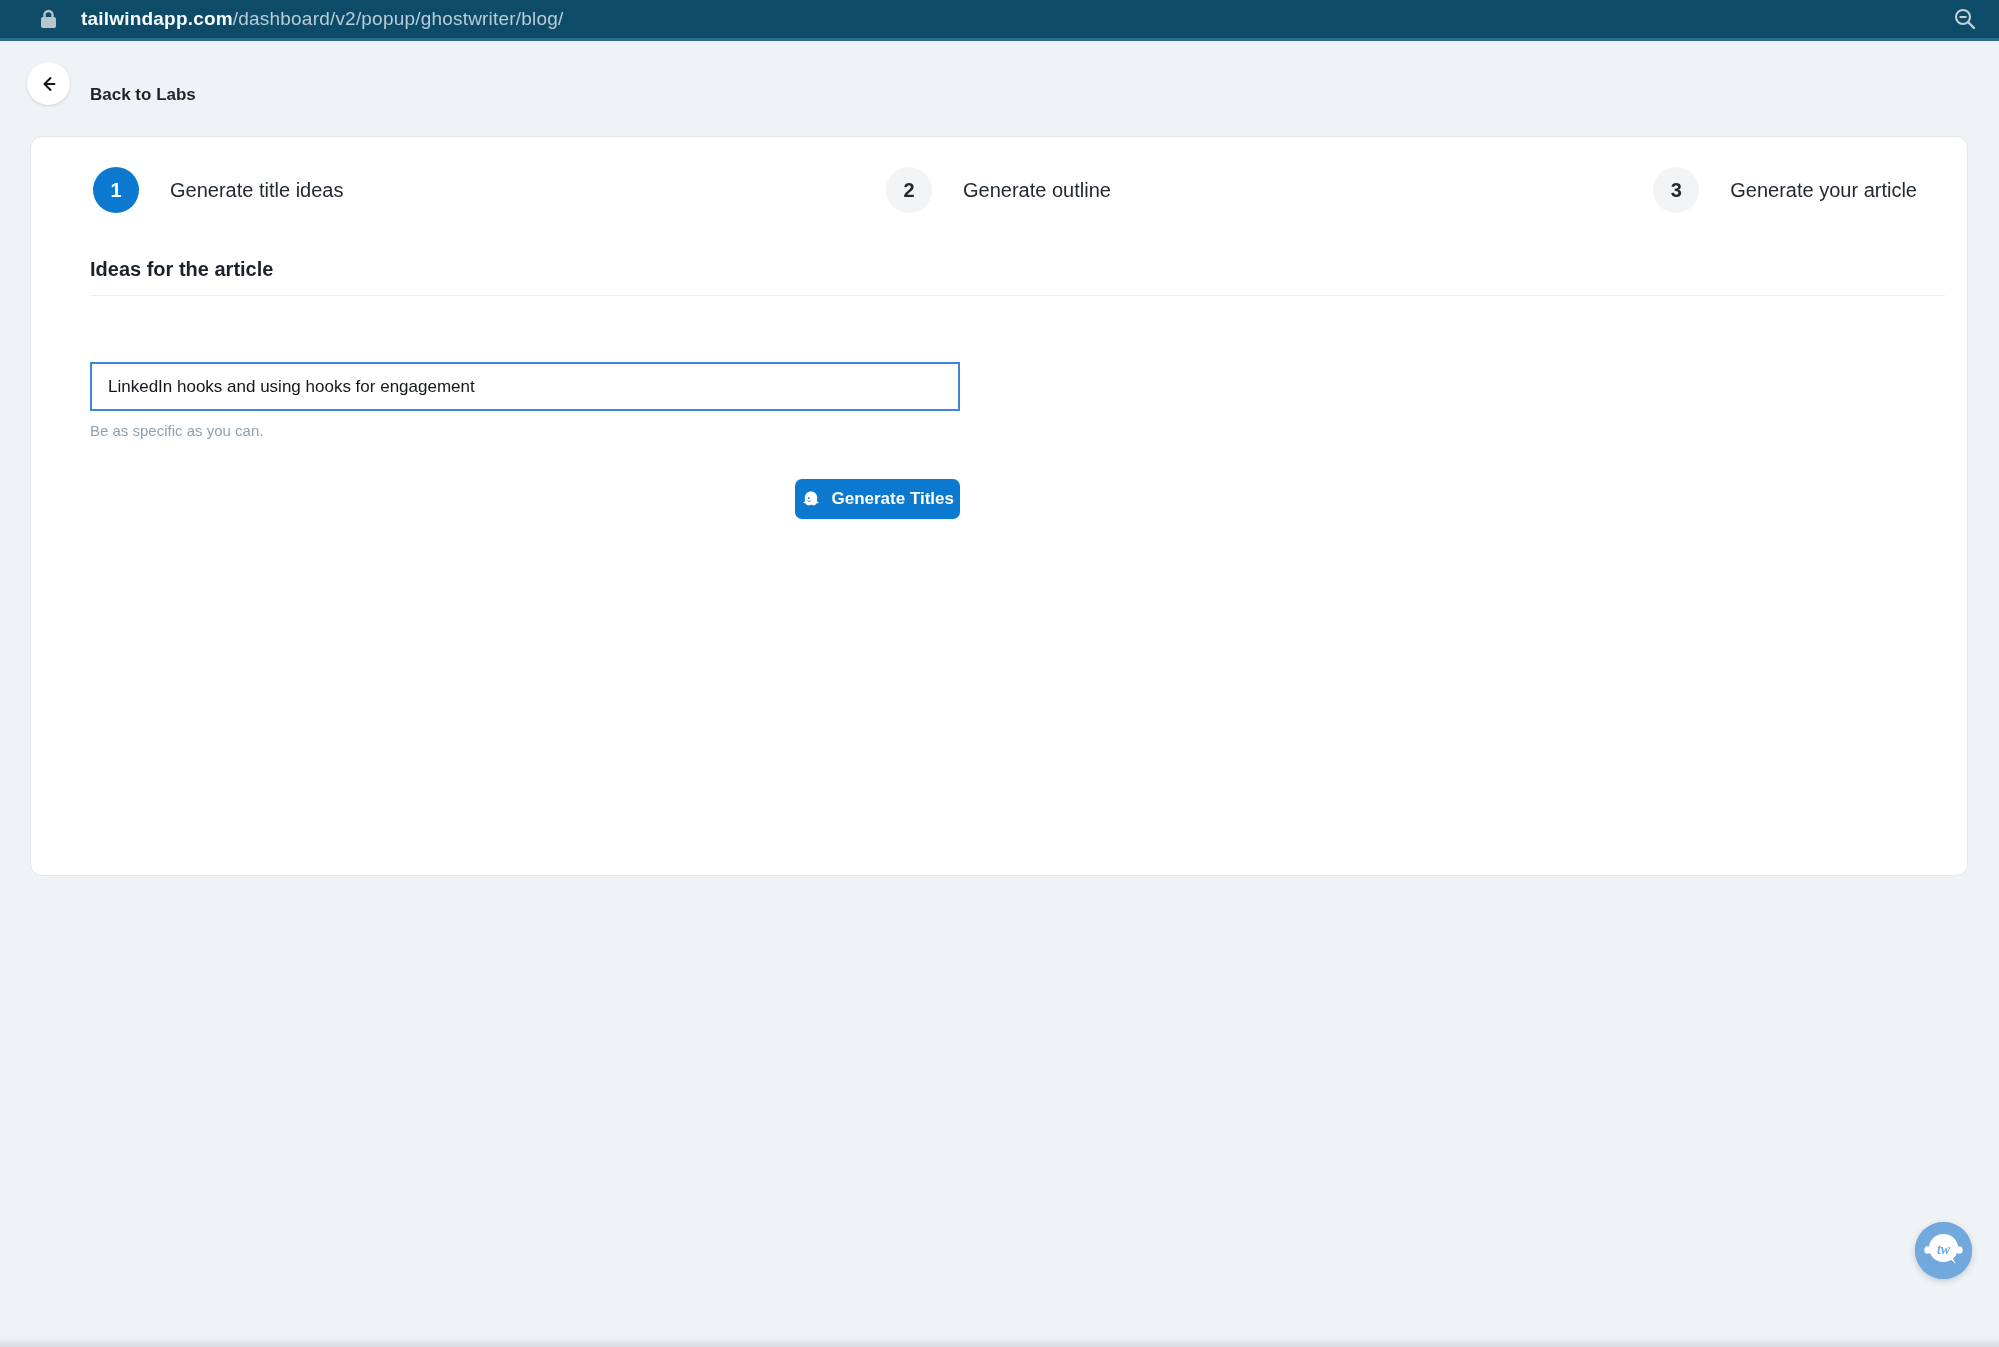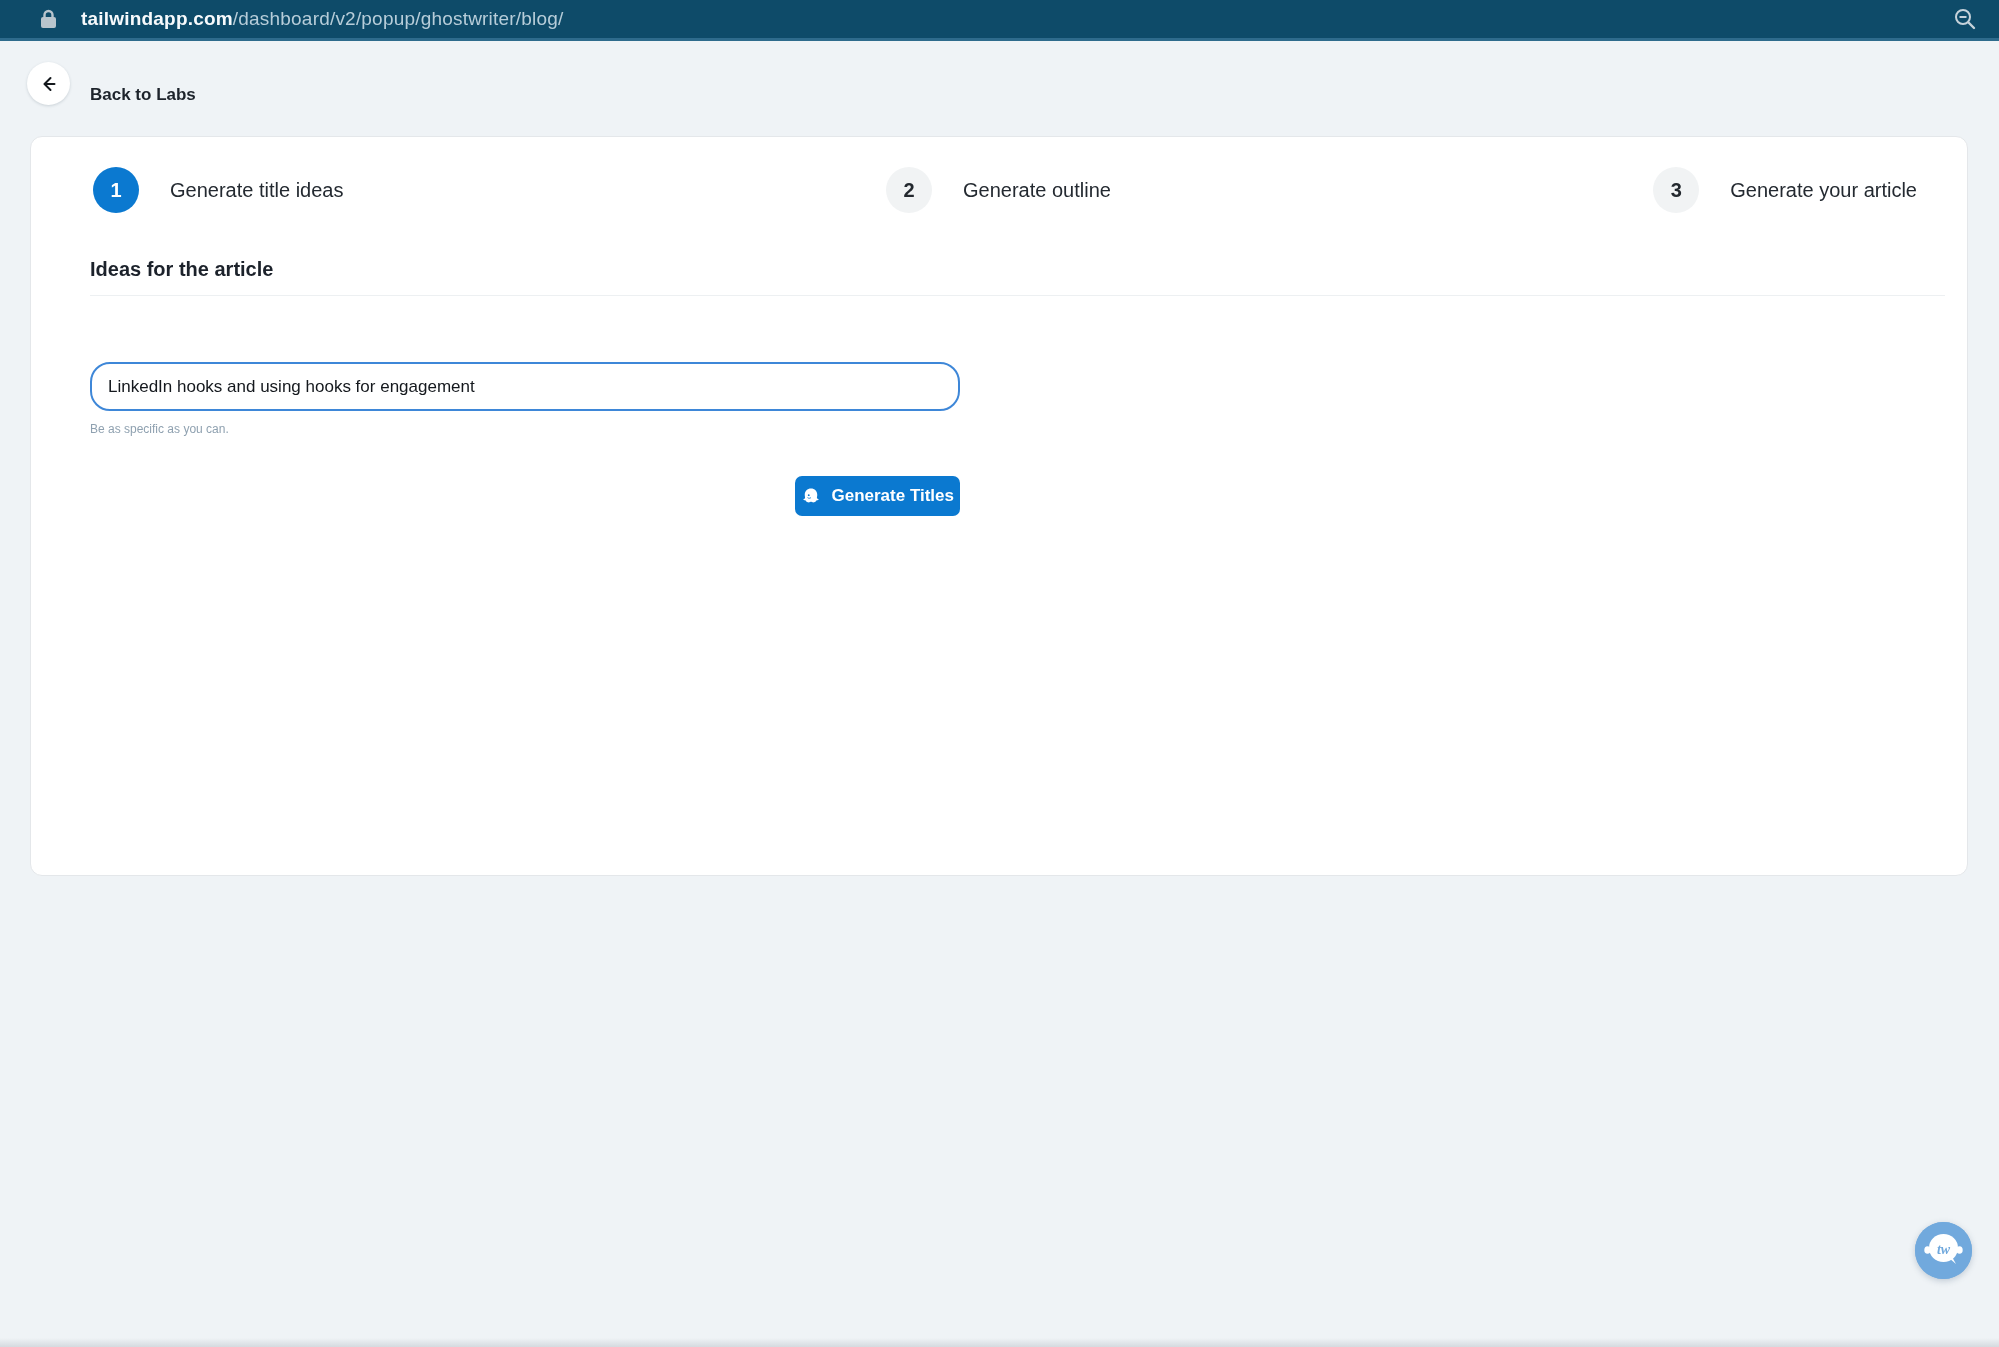--- a/index.html
+++ b/index.html
@@ -64,26 +64,26 @@
   
   .section-title { margin-top:45px; font-size:20px; font-weight:bold; color:#1c222b; }
   .divider { margin-top:14px; height:1px; background:#edf0f2; border:none; }
 
   
   .content-row { margin-top:38px; display:flex; }
   .left-col { width:870px; padding-top:19px; }
   .q-label { font-size:17px; color:#363f48; }
   .topic-input {
     margin-top:9px; width:870px; height:49px;
-    border:2px solid #3e87d8; border-radius:20px;
+    border:2px solid #3e87d8; border-radius:0;
     padding:0 16px; font-size:17px; color:#14181d;
     font-family:"Liberation Sans","DejaVu Sans",sans-serif;
     outline:none; background:#fff;
   }
-  .helper { margin-top:11px; font-size:12px; color:#8fa1b0; }
+  .helper { margin-top:11px; font-size:15px; color:#8fa1b0; }
   .btn-row { margin-top:40px; display:flex; justify-content:flex-end; }
   .generate-btn {
     display:flex; align-items:center; gap:10px;
     background:#0b79d0; color:#ffffff;
     border:none; border-radius:7px;
     height:40px; padding:0 6px;
     font-size:17px; font-weight:bold;
     font-family:"Liberation Sans","DejaVu Sans",sans-serif;
     cursor:pointer;
   }

